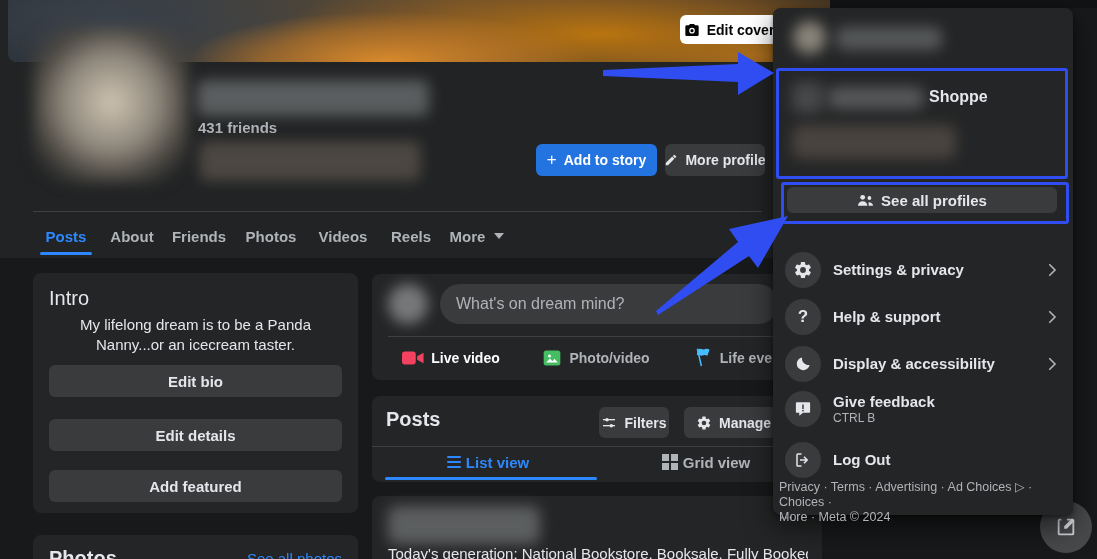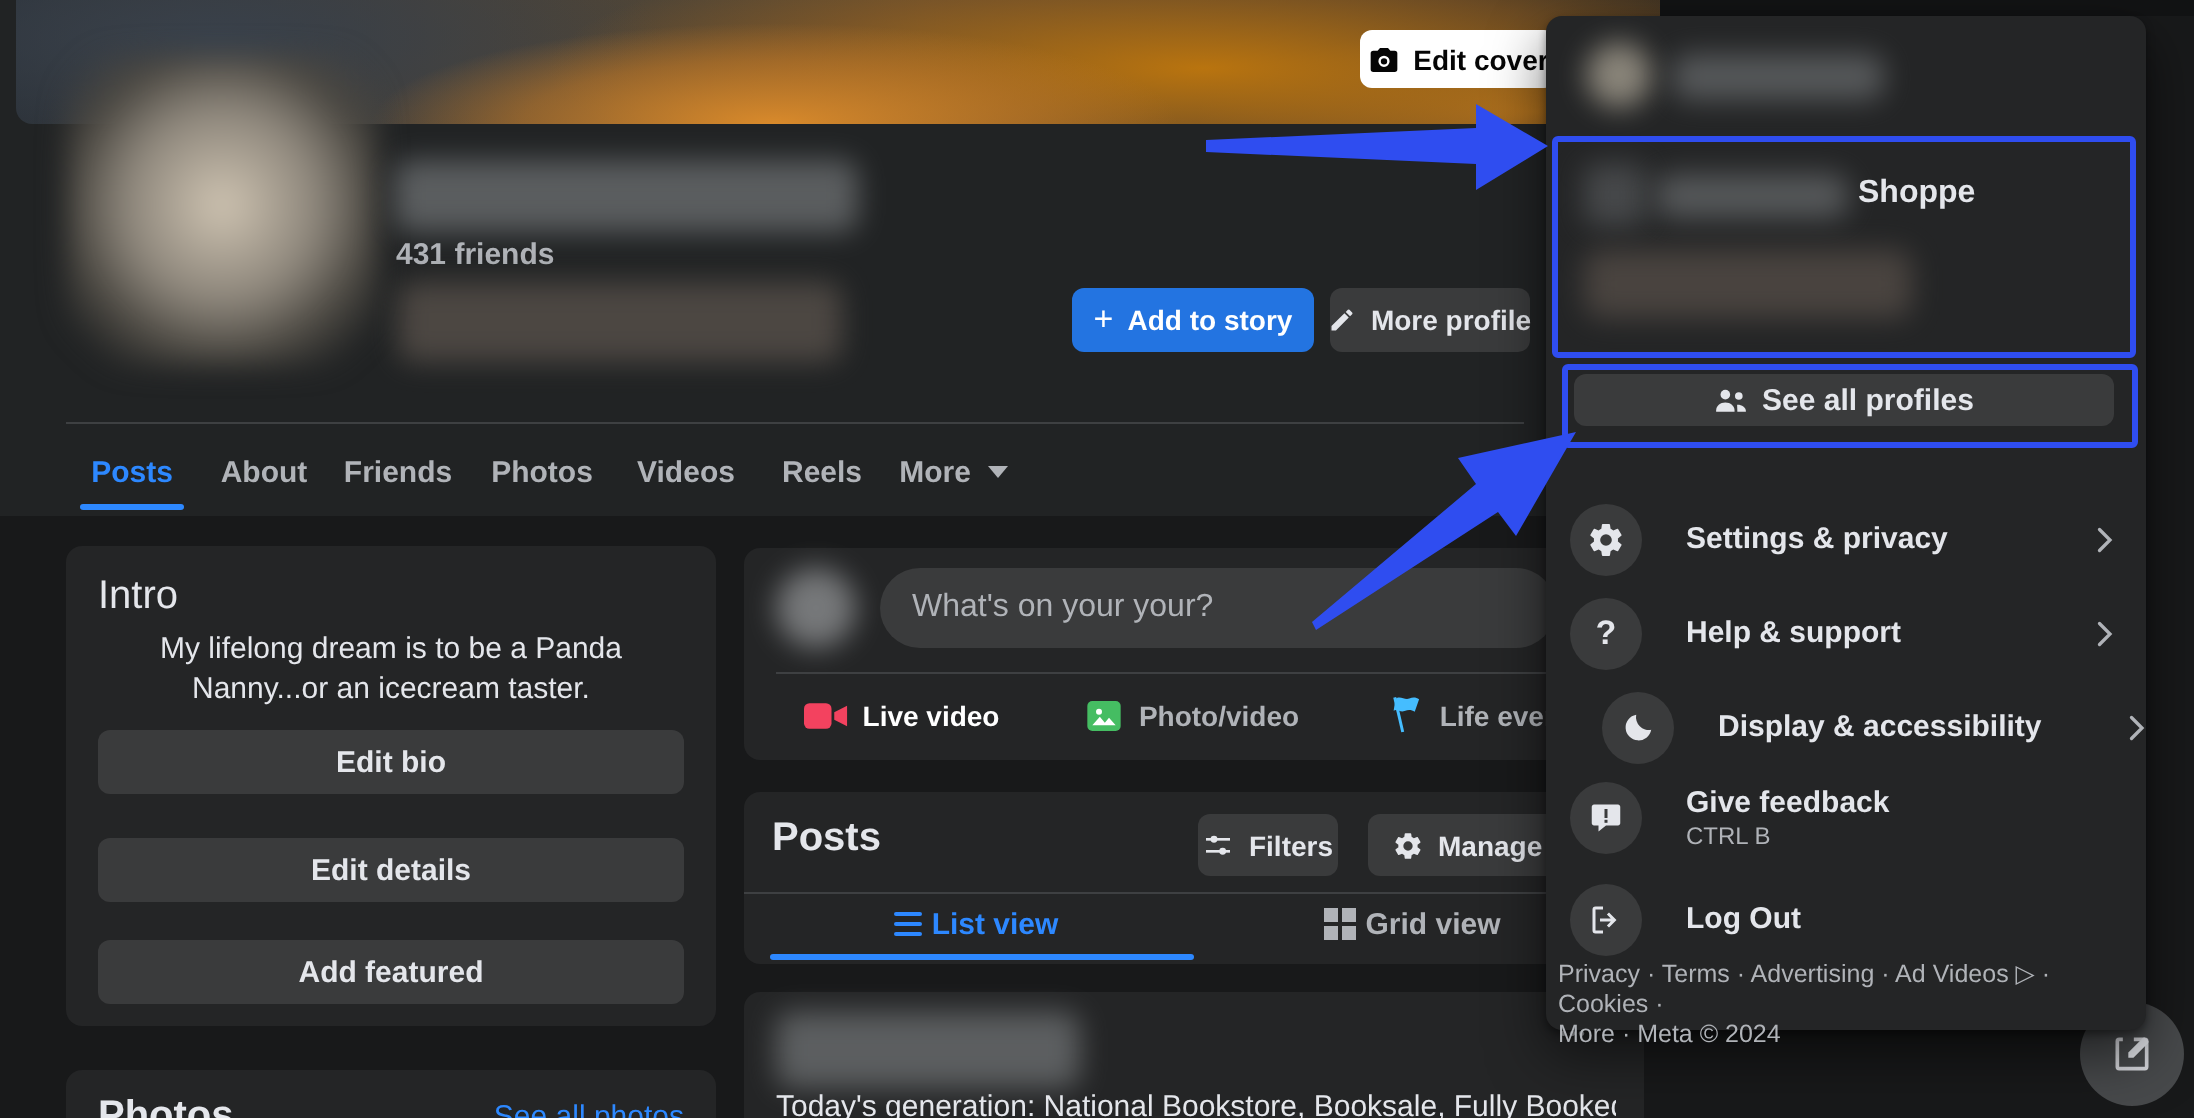--- a/index.html
+++ b/index.html
@@ -8,21 +8,21 @@
   .abs{position:absolute}
   .card{background:#242526;border-radius:8px}
   .blurblob{filter:blur(7px);border-radius:8px}
   .btn{display:flex;align-items:center;justify-content:center;gap:7px;border-radius:6px;
        font-weight:700;font-size:14px;cursor:pointer;white-space:nowrap}
   .btn-gray{background:#3A3B3C;color:#E4E6EB}
   .btn-blue{background:#2374E1;color:#fff}
   .btn-white{background:#FFFFFF;color:#050505}
   .icon-circle{width:36px;height:36px;border-radius:50%;background:#3A3B3C;display:flex;
        align-items:center;justify-content:center;color:#E4E6EB;flex:0 0 auto}
-  .menu-row{display:flex;align-items:center;gap:22px;padding:0 12px;height:47px;cursor:pointer}
+  .menu-row{display:flex;align-items:center;gap:12px;padding:0 12px;height:47px;cursor:pointer}
   .menu-label{font-weight:700;font-size:15px;color:#E4E6EB;flex:1}
   .menu-shortcut{font-size:12px;color:#B0B3B8;font-weight:400}
   .tab{display:flex;align-items:center;justify-content:center;gap:5px;font-weight:700;
        font-size:15px;color:#B0B3B8;cursor:pointer}
   .tab.active{color:#2D88FF}
   .caret-down{width:0;height:0;border-left:5px solid transparent;border-right:5px solid transparent;
        border-top:6px solid #B0B3B8;display:inline-block;margin-left:4px}
   .hline{background:#3E4042;height:1px}
   .annot{border:3px solid #2F4DF0;border-radius:3px;pointer-events:none}
   .list-icon{display:inline-flex;flex-direction:column;gap:3px}
@@ -121,21 +121,21 @@
 
 <div class="abs card" style="left:33px;top:535px;width:325px;height:60px">
   <div class="abs" style="left:16px;top:12px;font-size:20px;font-weight:700">Photos</div>
   <div class="abs" style="right:16px;top:15px;font-size:15px;color:#2D88FF;cursor:pointer">See all photos</div>
 </div>
 
 <div class="abs card" style="left:372px;top:274px;width:450px;height:106px">
   <div class="abs blurblob" style="left:16px;top:10px;width:40px;height:40px;border-radius:50%;background:#8b8d8f;opacity:.8"></div>
   <div class="abs" style="left:68px;top:10px;width:338px;height:40px;background:#3A3B3C;border-radius:20px;
               display:flex;align-items:center;padding:0 16px;box-sizing:border-box;cursor:pointer">
-    <span style="color:#B0B3B8;font-size:16px">What's on your your?</span>
+    <span style="color:#B0B3B8;font-size:16px">What's on dream mind?</span>
   </div>
   <div class="abs hline" style="left:16px;top:62px;width:418px"></div>
   <div class="abs btn" style="left:24px;top:70px;width:110px;height:28px;color:#ffffff;font-size:14px">
     <span>
       <svg width="22" height="18" viewBox="0 0 24 18" fill="#F3425F">
           <rect x="0" y="2" width="15" height="14" rx="3"></rect>
           <path d="M16.5 7l7-3.6v11.2l-7-3.6z"></path>
         </svg>
     </span>
     <span>Live video</span>
@@ -272,21 +272,21 @@
       <span>?</span>
     </span>
     <span class="menu-label">Help &amp; support</span>
     <span>
       <svg width="18" height="18" viewBox="0 0 24 24" fill="none" stroke="#B0B3B8" stroke-width="2.2" stroke-linecap="round">
           <path d="M9 5l7 7-7 7"></path>
         </svg>
     </span>
   </div>
 
-  <div class="abs menu-row" style="left:16px;top:332px;width:300px;box-sizing:border-box">
+  <div class="abs menu-row" style="left:0;top:332px;width:300px;box-sizing:border-box">
     <span class="icon-circle">
       <svg width="18" height="18" viewBox="0 0 24 24" fill="#E4E6EB">
           <path d="M20.8 13.2A8.6 8.6 0 0 1 10.8 3.2 8.6 8.6 0 1 0 20.8 13.2z"></path>
         </svg>
     </span>
     <span class="menu-label">Display &amp; accessibility</span>
     <span>
       <svg width="18" height="18" viewBox="0 0 24 24" fill="none" stroke="#B0B3B8" stroke-width="2.2" stroke-linecap="round">
           <path d="M9 5l7 7-7 7"></path>
         </svg>
@@ -311,21 +311,21 @@
     <span class="icon-circle">
       <svg width="18" height="18" viewBox="0 0 24 24" fill="#E4E6EB">
           <path d="M10 3H5a2 2 0 0 0-2 2v14a2 2 0 0 0 2 2h5v-2H5V5h5V3z"></path>
           <path d="M14 7l-1.4 1.4 2.6 2.6H8v2h7.2l-2.6 2.6L14 17l5-5-5-5z"></path>
         </svg>
     </span>
     <span class="menu-label">Log Out</span>
   </div>
 
   <div class="abs footer-links" style="left:6px;top:472px;width:286px">
-    <div>Privacy · Terms · Advertising · Ad Videos ▷ · Cookies ·</div>
+    <div>Privacy · Terms · Advertising · Ad Choices ▷ · Choices ·</div>
     <div>More · Meta © 2024</div>
   </div>
 </div>
 
 <svg class="abs" style="left:0;top:0;z-index:30;pointer-events:none" width="1097" height="559" viewBox="0 0 1097 559">
   <polygon points="603,70 738,64 738,52 774,73 738,95 738,82 603,76" fill="#2F4DF0"></polygon>
   <polygon points="656,311 738,242 729,229 788,216 758,268 749,256 658,315" fill="#2F4DF0"></polygon>
 </svg>
 
 </body></html>

